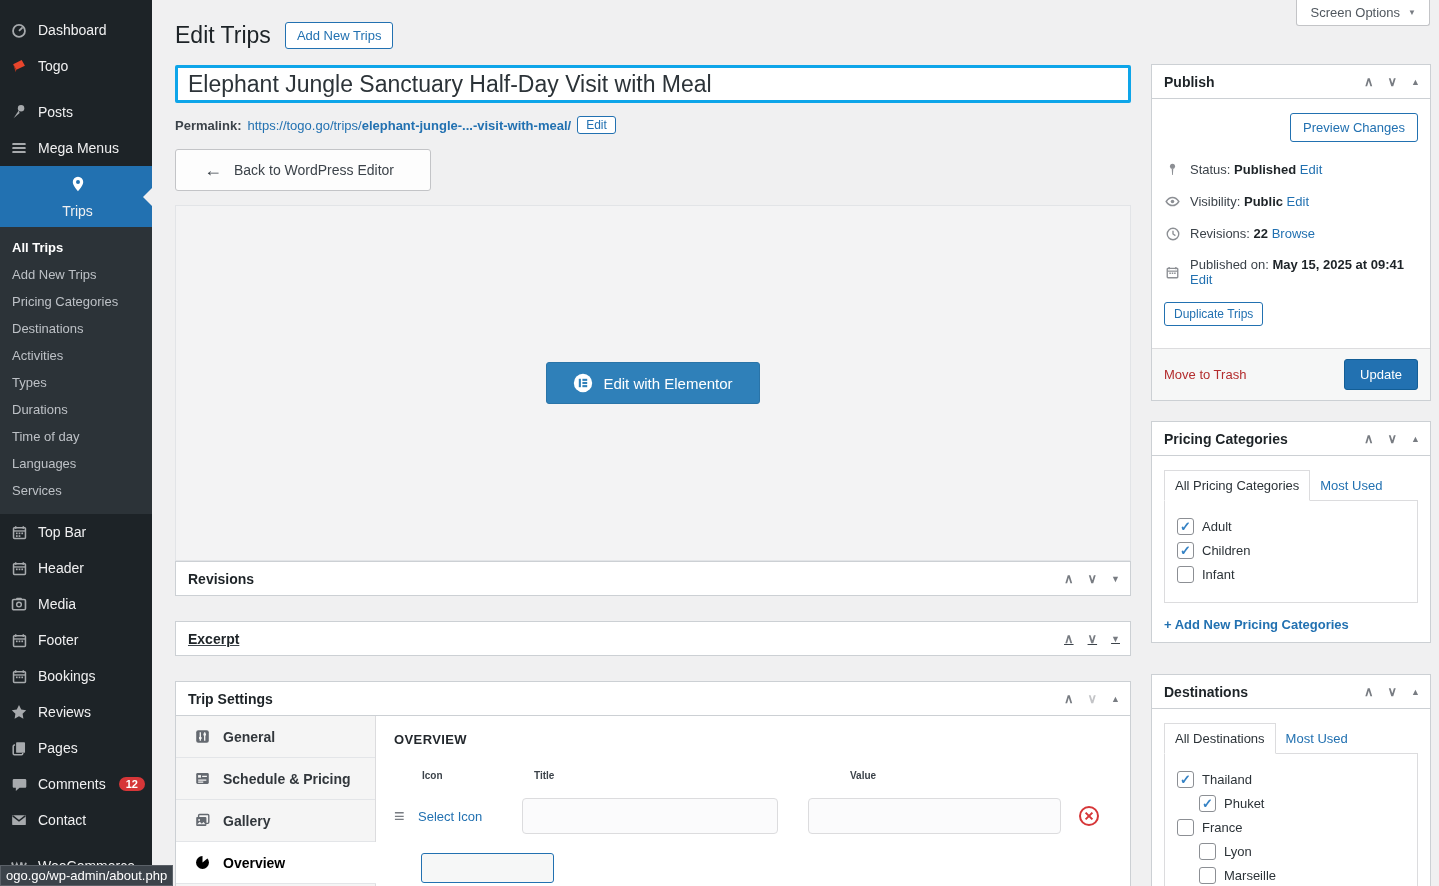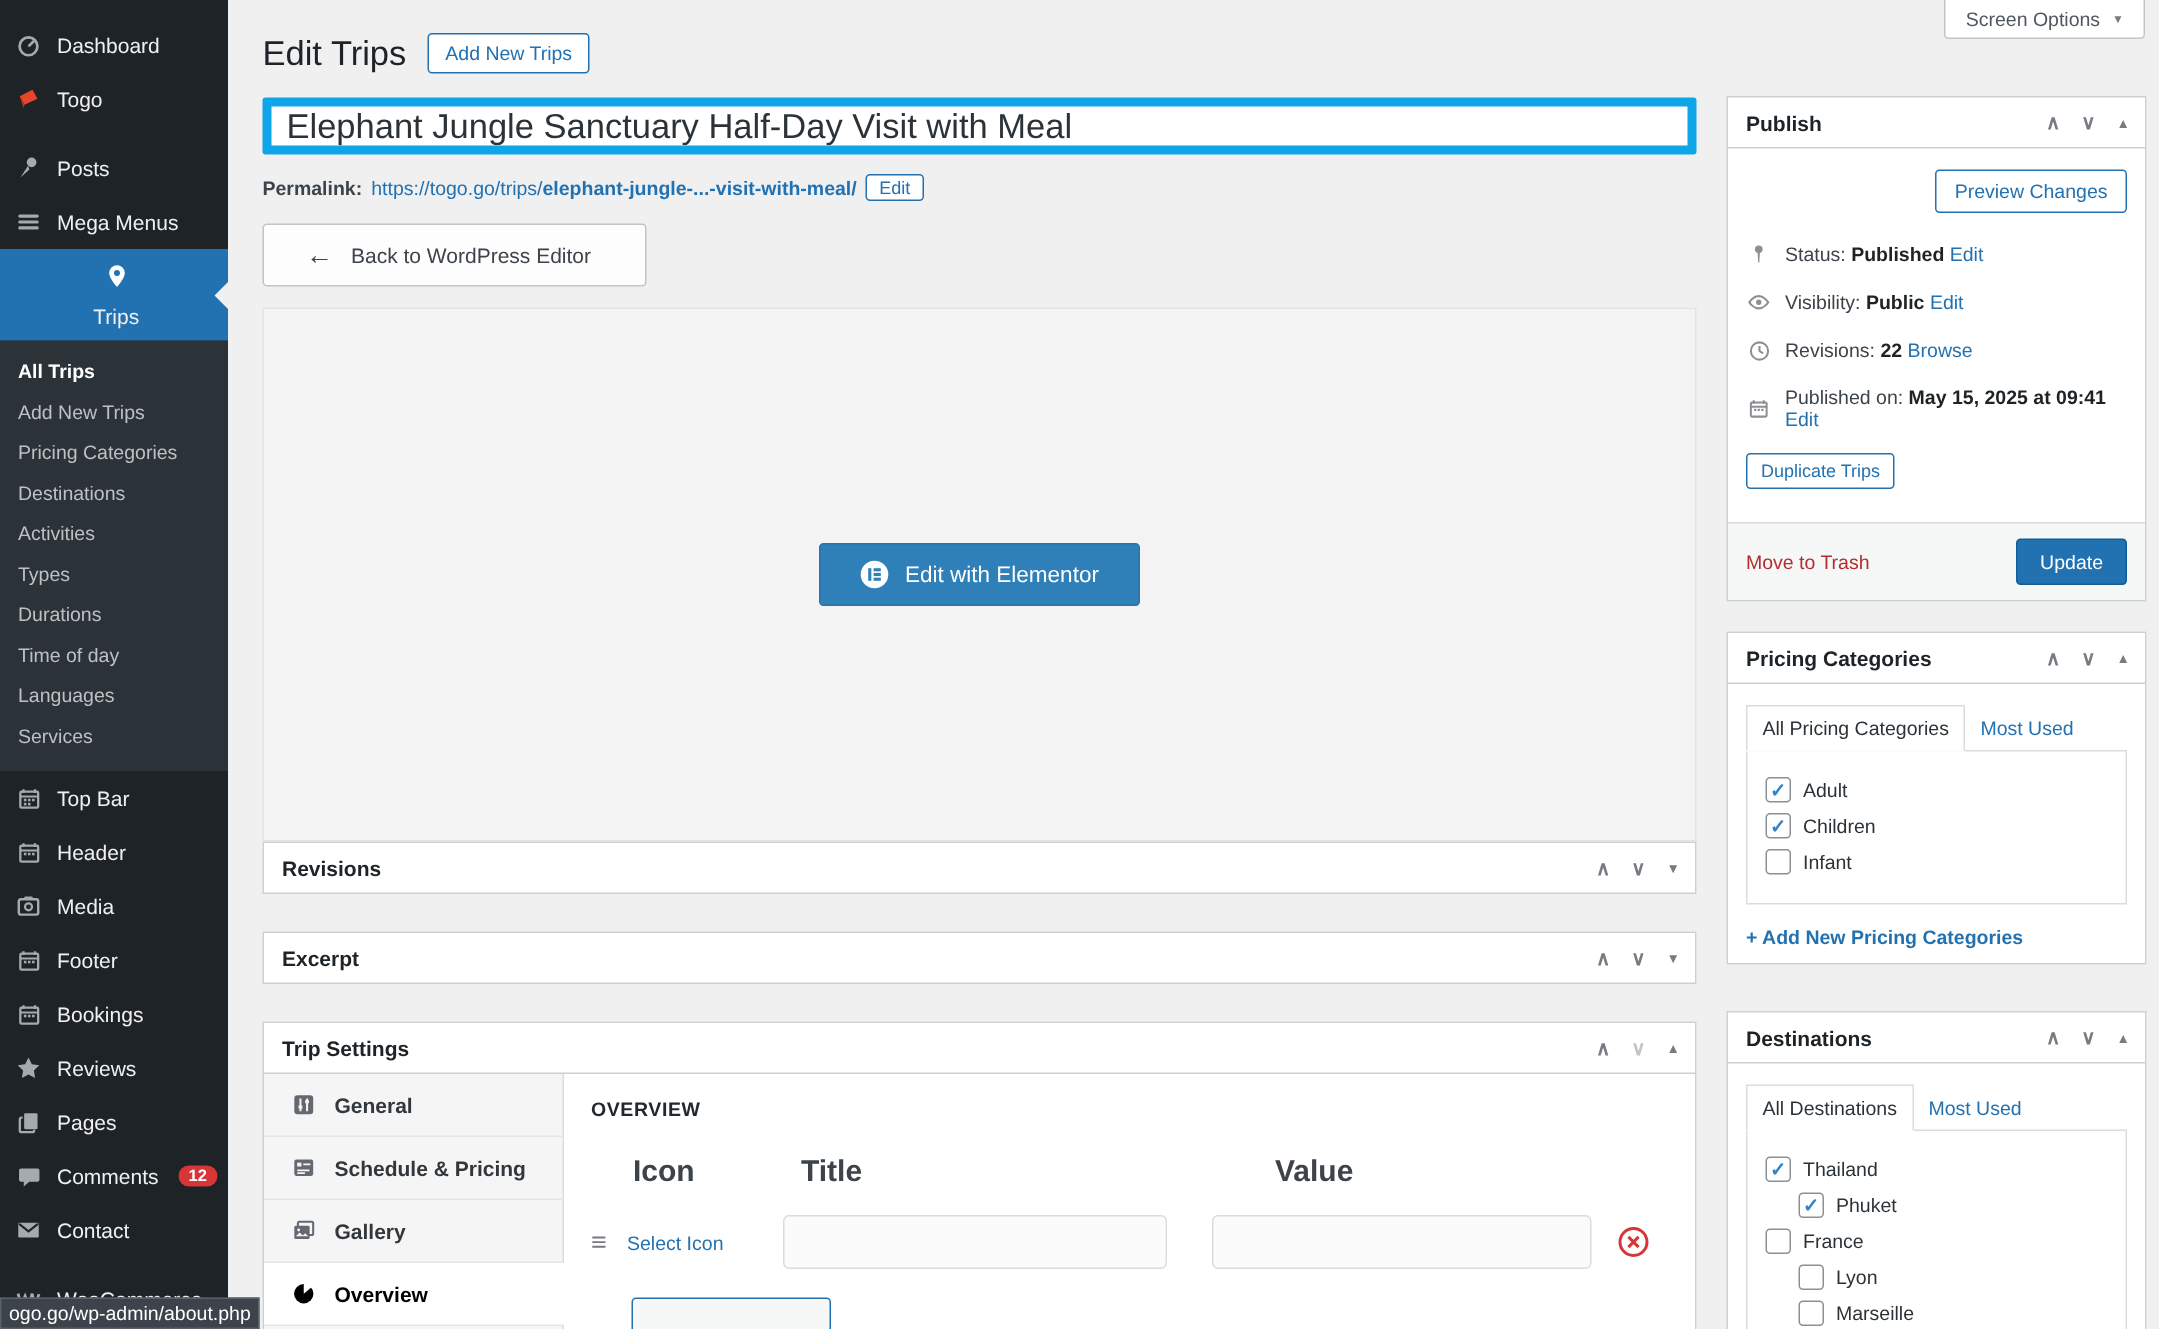--- a/index.html
+++ b/index.html
@@ -30,54 +30,54 @@
   .screen-options .chev { font-size:8px; color:#787c82; }
 
   .main-col { position:absolute; left:23px; top:0; width:956px; }
   .side-col { position:absolute; left:999px; top:64px; width:280px; }
 
   .h1row { display:flex; align-items:center; gap:14px; padding-top:21px; }
   h1 { font-size:23px; font-weight:400; color:#1d2327; line-height:29px; }
   .btn-sec { display:inline-block; background:#fff; border:1px solid #2271b1; color:#2271b1; border-radius:3px; padding:5px 11px; font-size:13px; cursor:pointer; }
   .btn-sec.small { padding:1px 8px; font-size:12px; }
 
-  .title-input { margin-top:15px; width:100%; height:38px; background:#fff; border:6px solid #0ea5e9; border-radius:2px; font-size:23px; color:#2c3338; padding:2px 10px; font-family:"Liberation Sans", sans-serif; }
+  .title-input { margin-top:15px; width:100%; height:38px; background:#fff; border:3px solid #0ea5e9; border-radius:2px; font-size:23px; color:#2c3338; padding:2px 10px; font-family:"Liberation Sans", sans-serif; }
 
   .permalink { margin-top:13px; display:flex; align-items:center; gap:6px; font-size:13px; }
   .permalink .plabel { font-weight:bold; color:#3c434a; }
   .permalink a { color:#2271b1; text-decoration:none; cursor:pointer; }
   .permalink .slug { font-weight:bold; }
 
   .back-btn { margin-top:15px; display:inline-flex; align-items:center; gap:12px; background:#fdfdfd; border:1px solid #c3c4c7; border-radius:3px; padding:12px 36px 12px 28px; font-size:14px; color:#3c434a; cursor:pointer; }
   .back-btn .arr { font-size:18px; line-height:14px; }
 
   .elementor-area { margin-top:14px; height:356px; background:#f3f3f4; border:1px solid #e2e4e7; display:flex; align-items:center; justify-content:center; }
   .btn-elementor { display:inline-flex; align-items:center; gap:10px; background:#2f80b9; border:1px solid #2a74a8; color:#fff; border-radius:3px; padding:10px 26px; font-size:15px; cursor:pointer; }
 
   .metabox { background:#fff; border:1px solid #ccd0d4; }
   .mb-head { display:flex; align-items:center; height:33px; padding:0 10px 0 12px; cursor:pointer; }
   .mb-head .mb-title { font-size:14px; font-weight:bold; color:#1d2327; flex:1; }
   .hicons { display:flex; align-items:center; gap:14px; color:#787c82; }
   .hicons .ud { font-size:13px; font-weight:bold; }
   .hicons .ud.dim { color:#c3c4c7; }
   .hicons .tri { font-size:9px; }
   .mb-rev { }
-  .mb-exc { margin-top:25px; }
+  .mb-exc { margin-top:25px;text-decoration:underline; }
   .mb-ts  { margin-top:25px; }
 
   
   .ts-body { display:flex; border-top:1px solid #ccd0d4; min-height:155px; }
   .ts-tabs { width:200px; background:#f5f5f5; border-right:1px solid #dcdcde; flex:0 0 200px; }
   .ts-tab { display:flex; align-items:center; gap:12px; height:42px; padding-left:17px; border-bottom:1px solid #e3e5e8; font-size:14px; font-weight:bold; color:#32373c; cursor:pointer; }
   .ts-tab .ico { width:18px; height:18px; color:#646970; display:flex; align-items:center; justify-content:center; }
   .ts-tab.active { background:#fff; margin-right:-1px; color:#000; }
   .ts-tab.active .ico { color:#000; }
   .ts-content { flex:1; padding:16px 18px; background:#fff; overflow:hidden; }
   .ov-heading { font-size:13px; font-weight:bold; letter-spacing:.4px; color:#23282d; }
-  .ov-cols { display:flex; margin-top:23px; font-size:20px; font-weight:bold; color:#3c434a; }
+  .ov-cols { display:flex; margin-top:23px; font-size:10px; font-weight:bold; color:#3c434a; }
   .ov-cols .c-icon { margin-left:28px; width:112px; }
   .ov-cols .c-title { width:286px; }
   .ov-cols .c-value { margin-left:30px; }
   .ov-row { display:flex; align-items:center; margin-top:17px; }
   .drag { width:18px; color:#787c82; font-size:18px; cursor:grab; }
   .select-icon { width:104px; color:#2271b1; font-size:13px; cursor:pointer; margin-left:6px; }
   .ov-input { height:36px; background:#fbfbfc; border:1px solid #dcdcde; border-radius:4px; width:256px; padding:0 8px; font-family:"Liberation Sans", sans-serif; }
   .ov-input.val { width:253px; margin-left:30px; }
   .del-btn { margin-left:17px; width:22px; height:22px; cursor:pointer; }
   .addrow-btn { margin-top:19px; margin-left:27px; width:133px; height:30px; background:#f6f7f7; border:1px solid #2271b1; border-radius:3px; cursor:pointer; }

